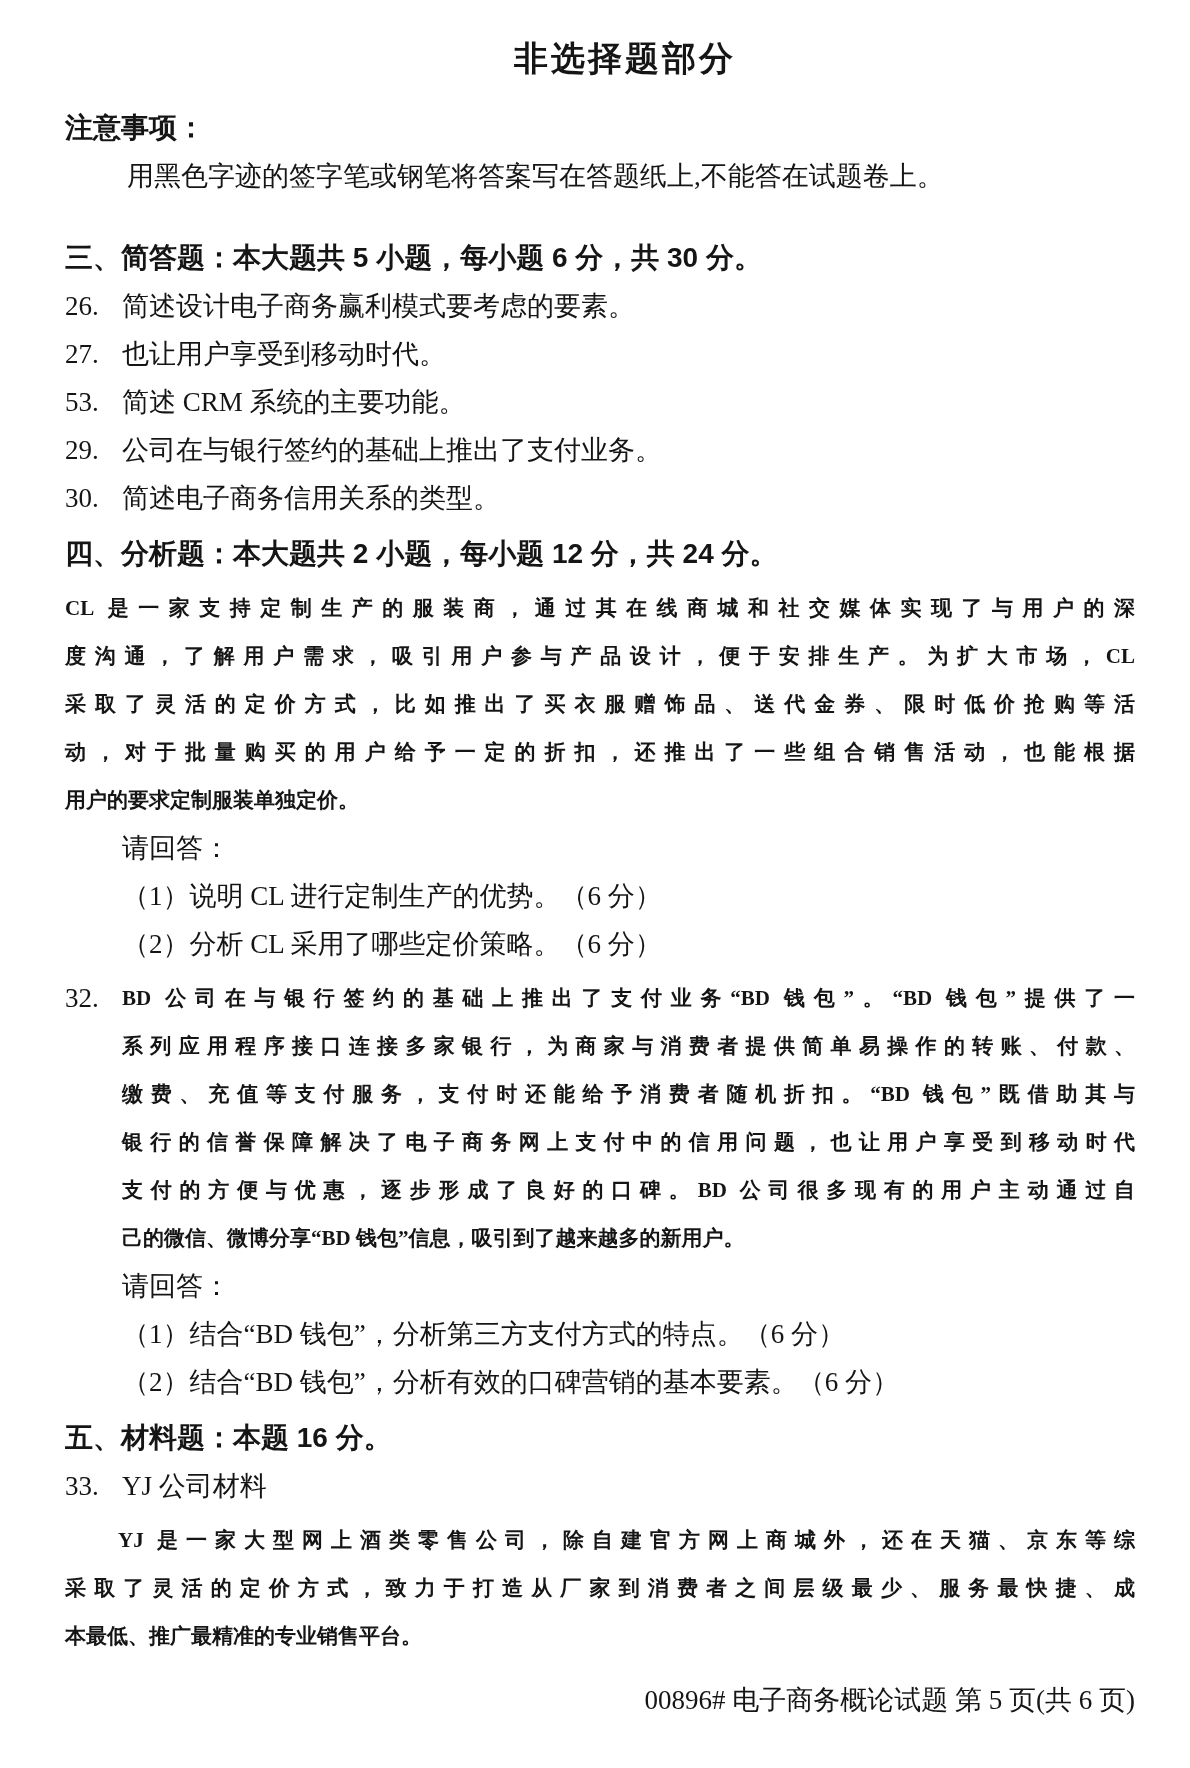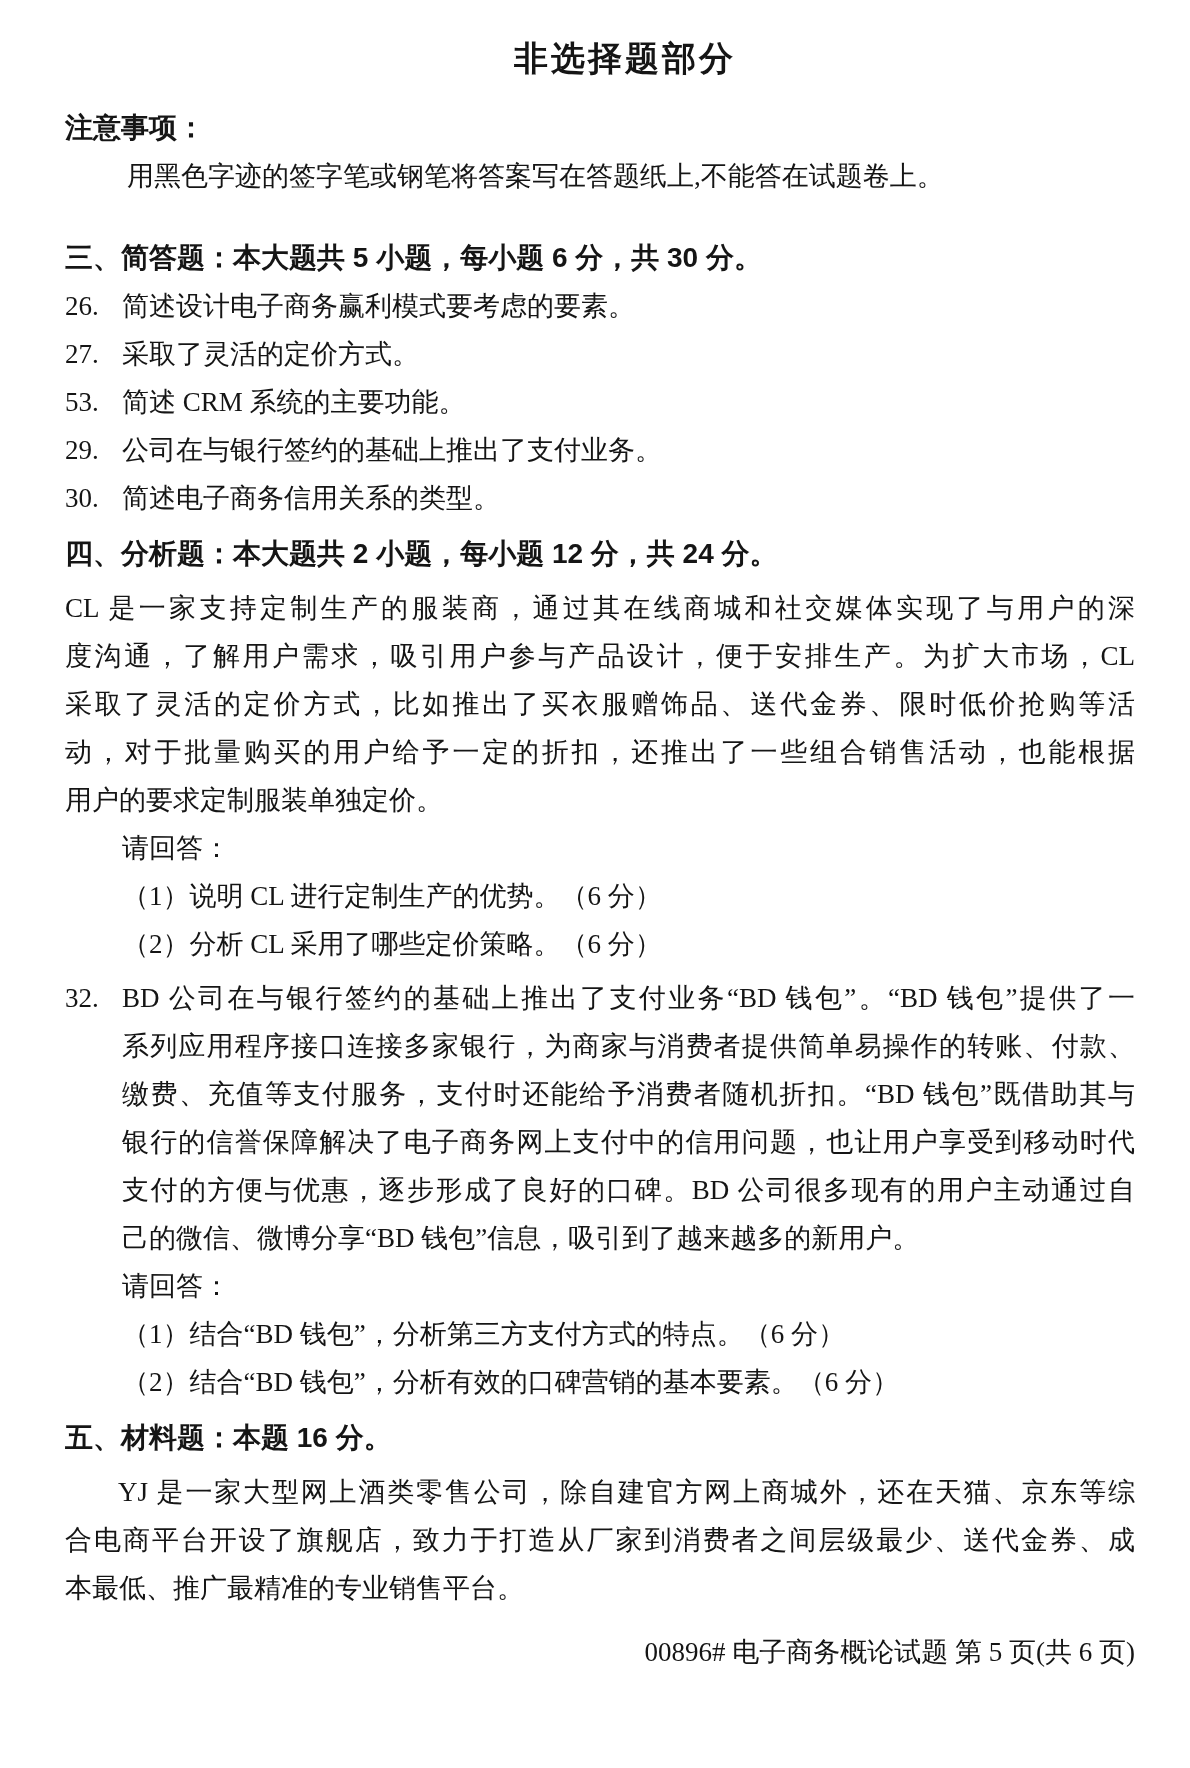--- a/index.html
+++ b/index.html
@@ -59,24 +59,25 @@
   }
   .block-item_wrap {
     display: flex;
     font-size: 27px;
     line-height: 48px;
     margin-top: 6px;
   }
   .num { flex: 0 0 57px; }
   .itembody { flex: 1; min-width: 0; }
   .line {
-    font-size: 27px;
+    font-size: 21px;
     line-height: 48px;
     text-align: justify;
     text-align-last: justify;
+    font-weight: bold;
   }
   .line.last { text-align: left; text-align-last: left; }
   .block-sub {
     font-size: 27px;
     line-height: 48px;
     padding-left: 57px;
   }
   .block-par_wrap { margin-top: 6px; }
   .par-first { padding-left: 53px; }
   .footer {
@@ -94,21 +95,21 @@
   <div class="notice-label">注意事项：</div>
   <div class="notice-text">用黑色字迹的签字笔或钢笔将答案写在答题纸上,不能答在试题卷上。</div>
   <div class="blocks">
       <div class="block-section">三、简答题：本大题共 5 小题，每小题 6 分，共 30 分。</div>
       <div class="block-item">
         <span class="num">26.</span>
         <span class="itext">简述设计电子商务赢利模式要考虑的要素。</span>
       </div>
       <div class="block-item">
         <span class="num">27.</span>
-        <span class="itext">采取了灵活的定价方式。</span>
+        <span class="itext">也让用户享受到移动时代。</span>
       </div>
       <div class="block-item">
         <span class="num">53.</span>
         <span class="itext">简述 CRM 系统的主要功能。</span>
       </div>
       <div class="block-item">
         <span class="num">29.</span>
         <span class="itext">公司在与银行签约的基础上推出了支付业务。</span>
       </div>
       <div class="block-item">
@@ -136,20 +137,24 @@
           <div class="line">缴费、充值等支付服务，支付时还能给予消费者随机折扣。“BD 钱包”既借助其与</div>
           <div class="line">银行的信誉保障解决了电子商务网上支付中的信用问题，也让用户享受到移动时代</div>
           <div class="line">支付的方便与优惠，逐步形成了良好的口碑。BD 公司很多现有的用户主动通过自</div>
           <div class="line last">己的微信、微博分享“BD 钱包”信息，吸引到了越来越多的新用户。</div>
         </div>
       </div>
       <div class="block-sub">请回答：</div>
       <div class="block-sub">（1）结合“BD 钱包”，分析第三方支付方式的特点。（6 分）</div>
       <div class="block-sub">（2）结合“BD 钱包”，分析有效的口碑营销的基本要素。（6 分）</div>
       <div class="block-section">五、材料题：本题 16 分。</div>
+      <div class="block-item">
+        <span class="num">33.</span>
+        <span class="itext">YJ 公司材料</span>
+      </div>
       <div class="block-par_wrap">
         <div class="line par-first">YJ 是一家大型网上酒类零售公司，除自建官方网上商城外，还在天猫、京东等综</div>
-        <div class="line">合电商平台开设了旗舰店，致力于打造从厂家到消费者之间层级最少、送代金券、成</div>
+        <div class="line">采取了灵活的定价方式，致力于打造从厂家到消费者之间层级最少、服务最快捷、成</div>
         <div class="line last">本最低、推广最精准的专业销售平台。</div>
       </div>
     </div>
   <div class="footer">00896# 电子商务概论试题 第 5 页(共 6 页)</div>
 </div>
 
 </body></html>

